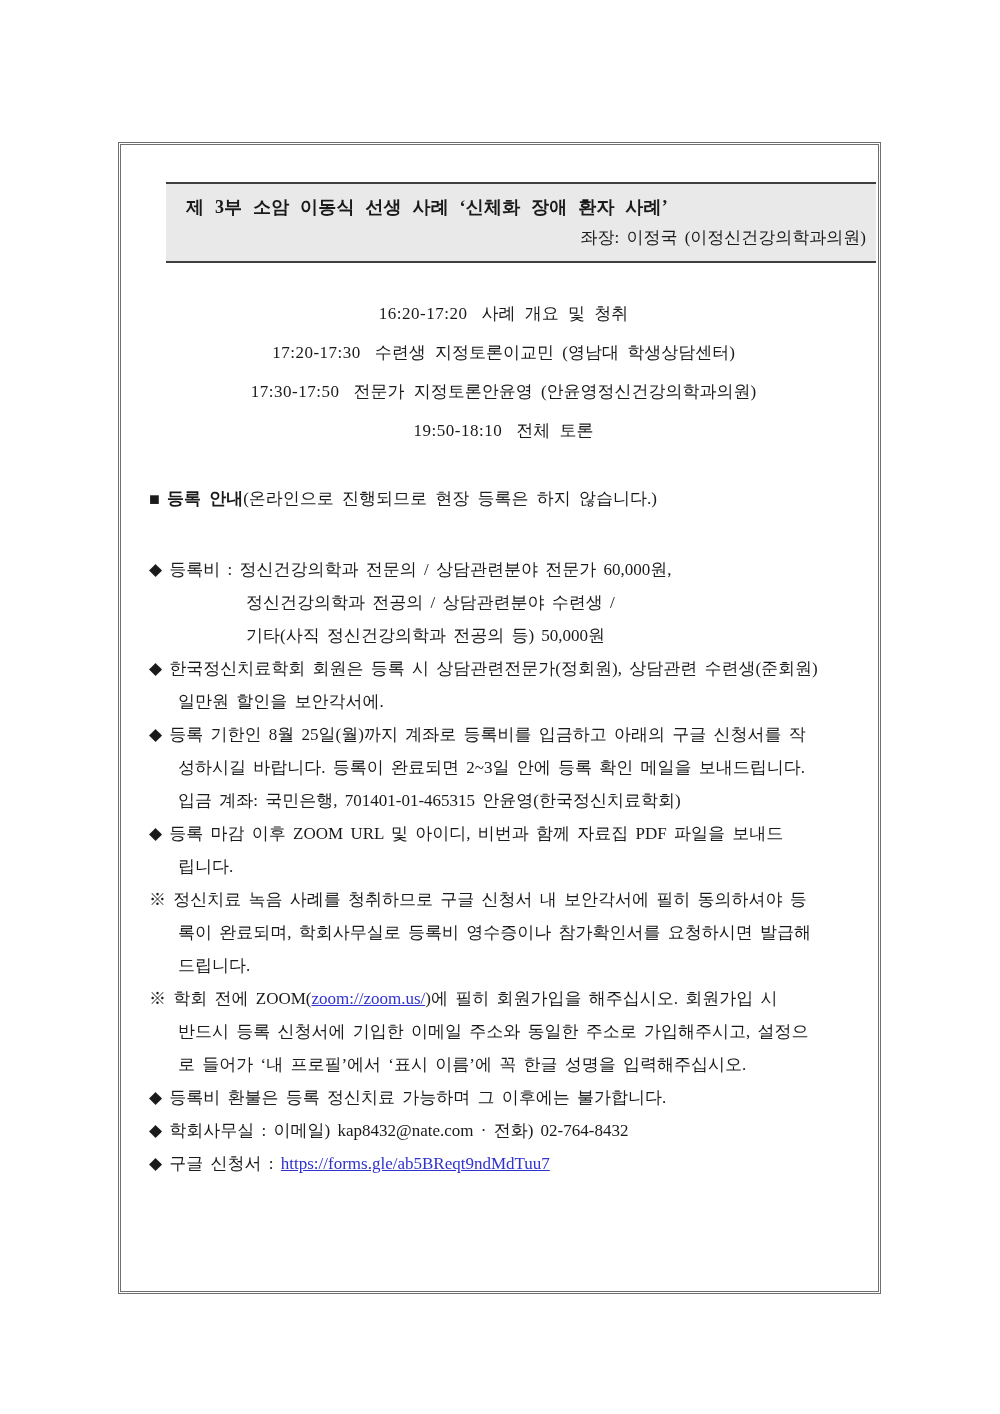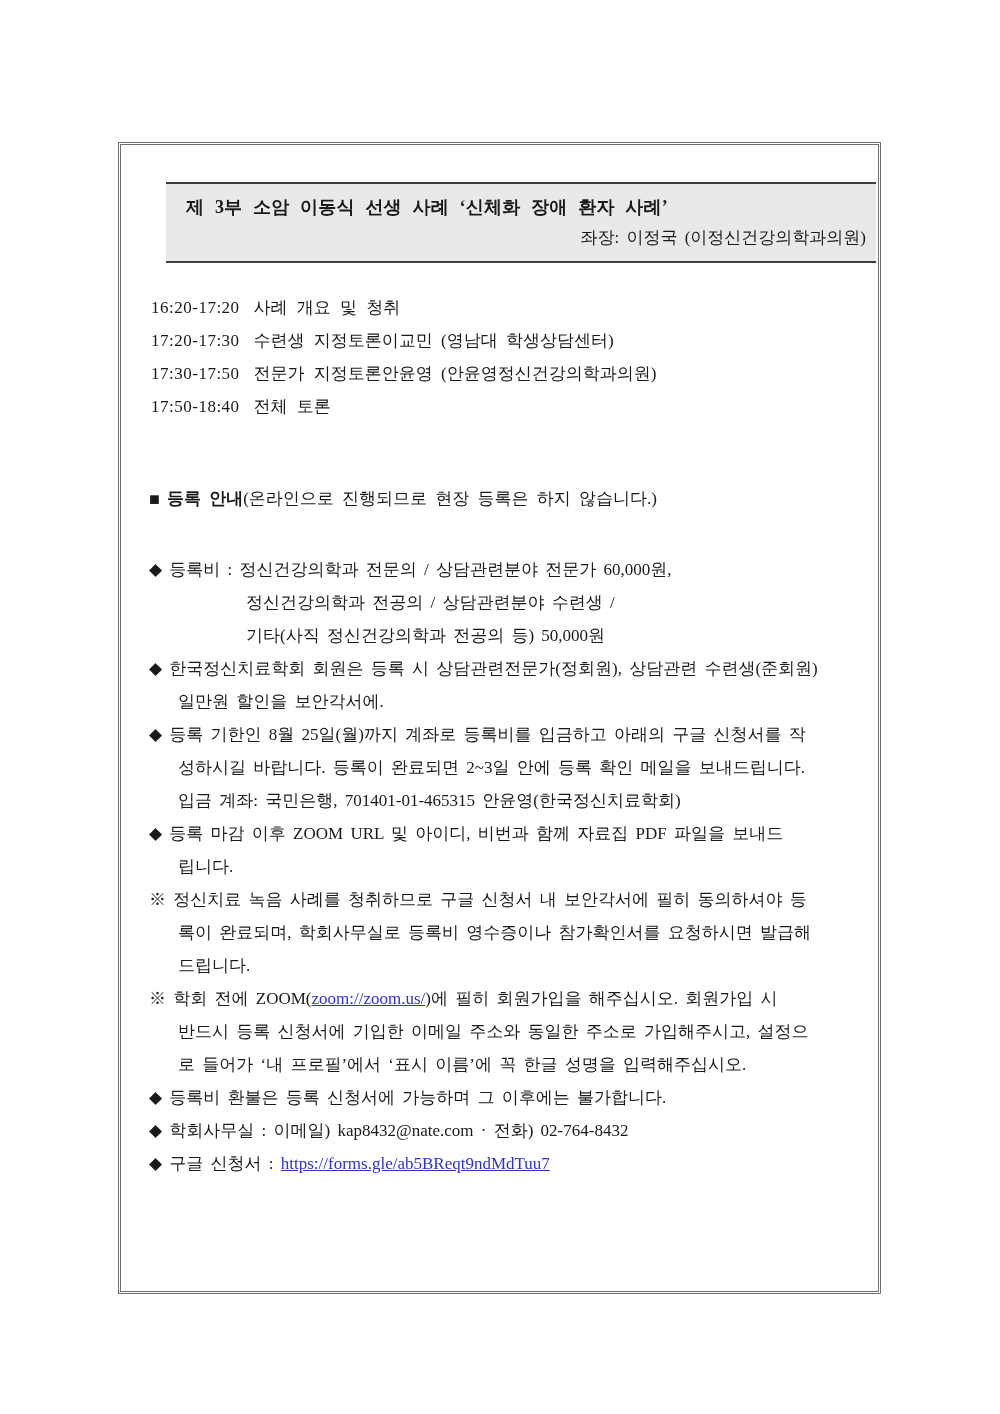--- a/index.html
+++ b/index.html
@@ -58,22 +58,23 @@
   .schedule-list {
     position: absolute;
     left: 30px;
     top: 146px;
     width: 705px;
     font-size: 17px;
     line-height: 33px;
   }
   .sched-row {
     display: flex;
-    justify-content: flex-start;
+    justify-content: center;
     white-space: nowrap;
+    margin-top: 6px;
   }
   .sched-left { word-spacing: 5px; }
   .sched-time { margin-right: 14px; letter-spacing: 0.5px; }
   .sched-speaker { word-spacing: 4px; }
   .registration-heading {
     position: absolute;
     left: 28px;
     top: 341px;
     width: 710px;
     font-size: 17px;
@@ -122,21 +123,21 @@
       </div>
       <div class="sched-row">
         <span class="sched-left"><span class="sched-time">17:20-17:30</span><span>수련생 지정토론</span></span>
         <span class="sched-speaker">이교민 (영남대 학생상담센터)</span>
       </div>
       <div class="sched-row">
         <span class="sched-left"><span class="sched-time">17:30-17:50</span><span>전문가 지정토론</span></span>
         <span class="sched-speaker">안윤영 (안윤영정신건강의학과의원)</span>
       </div>
       <div class="sched-row">
-        <span class="sched-left"><span class="sched-time">17:50-18:40</span><span>전체 토론</span></span>
+        <span class="sched-left"><span class="sched-time">19:50-18:10</span><span>전체 토론</span></span>
         <span class="sched-speaker"></span>
       </div>
     </div>
 
   <div class="registration-heading">
     <span class="square-bullet">■</span><span class="reg-heading-bold">등록 안내</span><span>(온라인으로 진행되므로 현장 등록은 하지 않습니다.)</span>
   </div>
 
   <div class="registration-list">
       <div class="reg-line indent-0">◆ 등록비 : 정신건강의학과 전문의 / 상담관련분야 전문가 60,000원,</div>
@@ -148,18 +149,18 @@
       <div class="reg-line indent-1">성하시길 바랍니다. 등록이 완료되면 2~3일 안에 등록 확인 메일을 보내드립니다.</div>
       <div class="reg-line indent-1">입금 계좌: 국민은행, 701401-01-465315 안윤영(한국정신치료학회)</div>
       <div class="reg-line indent-0">◆ 등록 마감 이후 ZOOM URL 및 아이디, 비번과 함께 자료집 PDF 파일을 보내드</div>
       <div class="reg-line indent-1">립니다.</div>
       <div class="reg-line indent-0">※ 정신치료 녹음 사례를 청취하므로 구글 신청서 내 보안각서에 필히 동의하셔야 등</div>
       <div class="reg-line indent-1">록이 완료되며, 학회사무실로 등록비 영수증이나 참가확인서를 요청하시면 발급해</div>
       <div class="reg-line indent-1">드립니다.</div>
       <div class="reg-line indent-0">※ 학회 전에 ZOOM(<a class="doc-link" href="#">zoom://zoom.us/</a>)에 필히 회원가입을 해주십시오. 회원가입 시</div>
       <div class="reg-line indent-1">반드시 등록 신청서에 기입한 이메일 주소와 동일한 주소로 가입해주시고, 설정으</div>
       <div class="reg-line indent-1">로 들어가 ‘내 프로필’에서 ‘표시 이름’에 꼭 한글 성명을 입력해주십시오.</div>
-      <div class="reg-line indent-0">◆ 등록비 환불은 등록 신청서에 가능하며 그 이후에는 불가합니다.</div>
+      <div class="reg-line indent-0">◆ 등록비 환불은 등록 정신치료 가능하며 그 이후에는 불가합니다.</div>
       <div class="reg-line indent-0">◆ 학회사무실 : 이메일) kap8432@nate.com · 전화) 02-764-8432</div>
       <div class="reg-line indent-0">◆ 구글 신청서 : <a class="doc-link" href="#">https://forms.gle/ab5BReqt9ndMdTuu7</a></div>
     </div>
 
 </div>
 
 </body></html>

